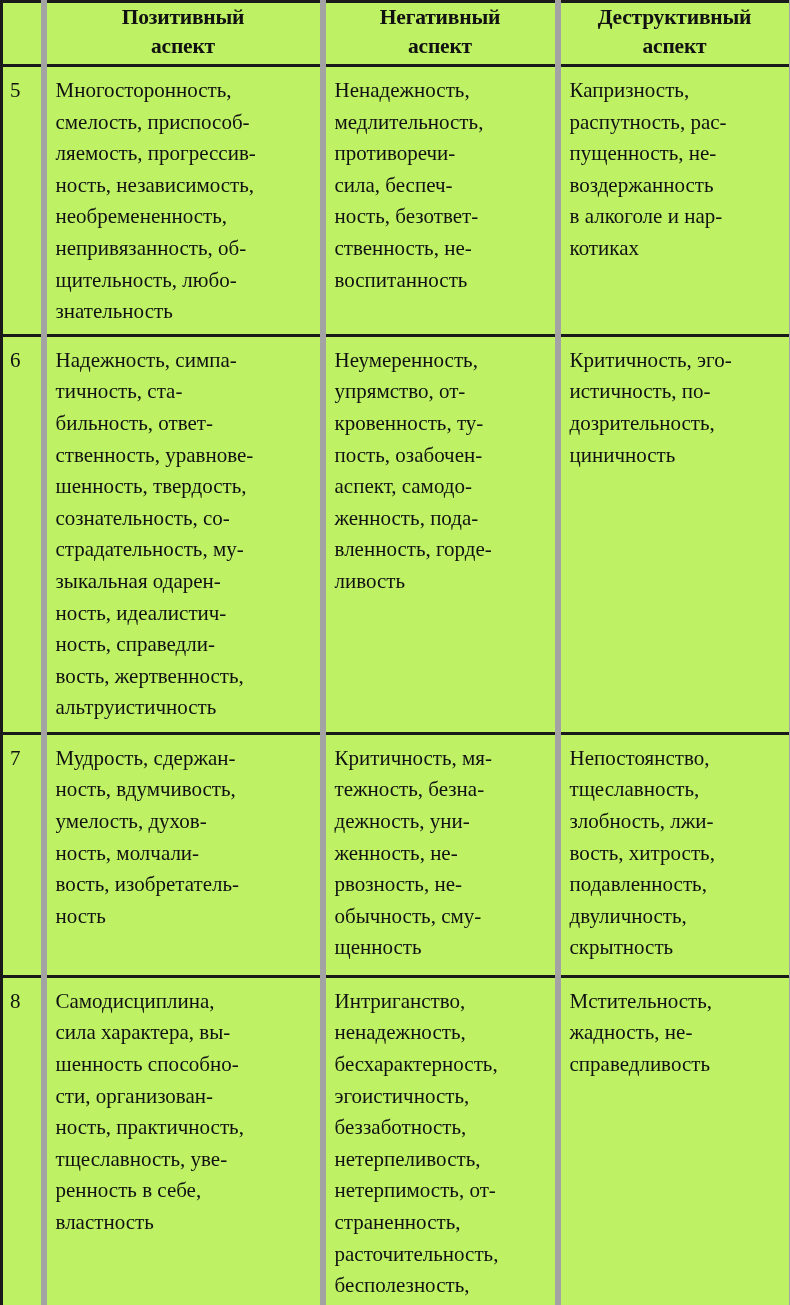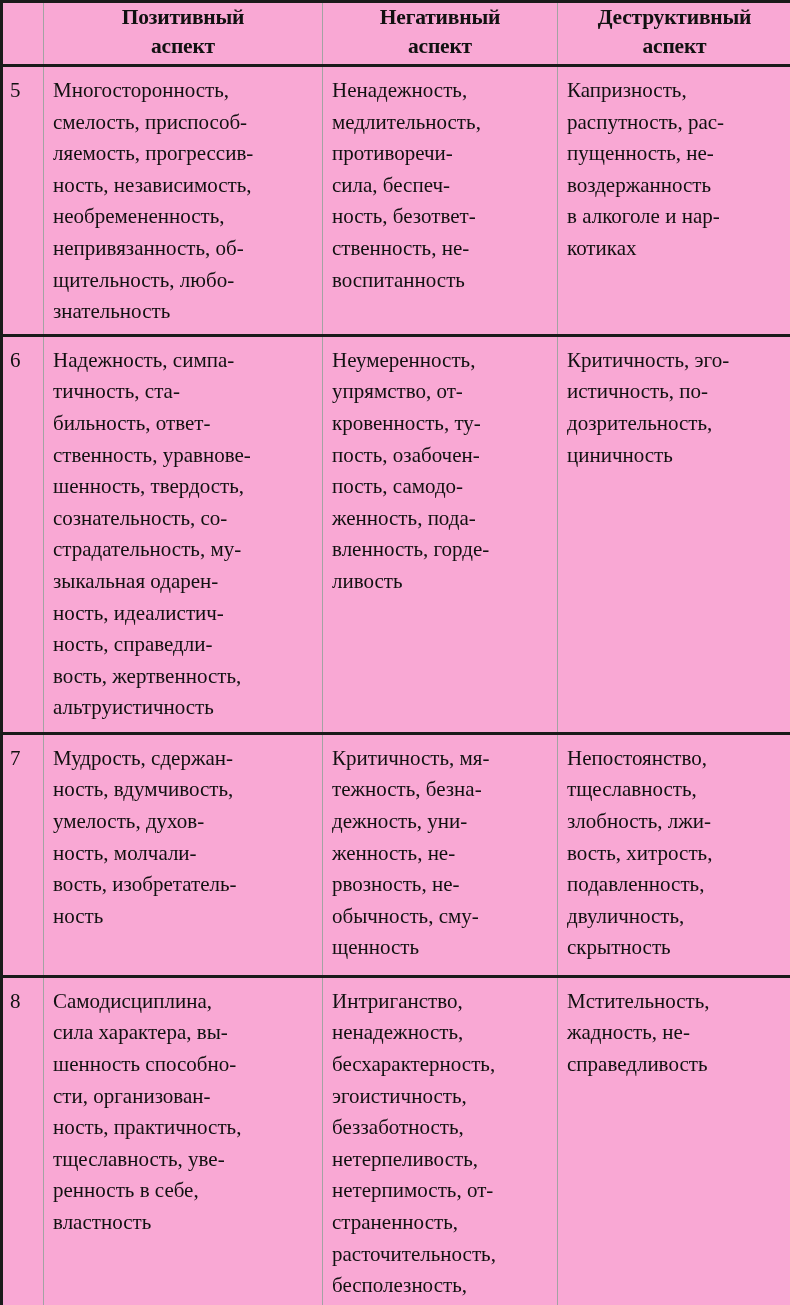--- a/index.html
+++ b/index.html
@@ -25,25 +25,25 @@
 
   table.grid {
     border-collapse: collapse;
     width: 790px;
     table-layout: fixed;
     border-top: 3px solid #1a1a1a;
   }
 
   table.grid td,
   table.grid th {
-    border-right: 1px solid #a3a3a3;
+    border-right: 6px solid #a3a3a3;
     border-bottom: 3px solid #1a1a1a;
     padding: 0;
     vertical-align: top;
-    background: #f9a8d4;
+    background: #bef264;
   }
   table.grid td:first-child,
   table.grid th:first-child {
     border-left: 3px solid #1a1a1a;
   }
 
   
   col.c-idx  { width: 42px; }
   col.c-pos  { width: 279px; }
   col.c-neg  { width: 235px; }
@@ -130,21 +130,21 @@
           <span class="lines"><span class="ln">Капризность,</span><span class="ln">распутность, рас-</span><span class="ln">пущенность, не-</span><span class="ln">воздержанность</span><span class="ln">в алкоголе и нар-</span><span class="ln">котиках</span></span>
         </td>
       </tr>
 
       <tr class="r6">
         <td class="idx">6</td>
         <td class="txt">
           <span class="lines"><span class="ln">Надежность, симпа-</span><span class="ln">тичность, ста-</span><span class="ln">бильность, ответ-</span><span class="ln">ственность, уравнове-</span><span class="ln">шенность, твердость,</span><span class="ln">сознательность, со-</span><span class="ln">страдательность, му-</span><span class="ln">зыкальная одарен-</span><span class="ln">ность, идеалистич-</span><span class="ln">ность, справедли-</span><span class="ln">вость, жертвенность,</span><span class="ln">альтруистичность</span></span>
         </td>
         <td class="txt">
-          <span class="lines"><span class="ln">Неумеренность,</span><span class="ln">упрямство, от-</span><span class="ln">кровенность, ту-</span><span class="ln">пость, озабочен-</span><span class="ln">пость, самодо-</span><span class="ln">женность, пода-</span><span class="ln">вленность, горде-</span><span class="ln">ливость</span></span>
+          <span class="lines"><span class="ln">Неумеренность,</span><span class="ln">упрямство, от-</span><span class="ln">кровенность, ту-</span><span class="ln">пость, озабочен-</span><span class="ln">аспект, самодо-</span><span class="ln">женность, пода-</span><span class="ln">вленность, горде-</span><span class="ln">ливость</span></span>
         </td>
         <td class="txt">
           <span class="lines"><span class="ln">Критичность, эго-</span><span class="ln">истичность, по-</span><span class="ln">дозрительность,</span><span class="ln">циничность</span></span>
         </td>
       </tr>
 
       <tr class="r7">
         <td class="idx">7</td>
         <td class="txt">
           <span class="lines"><span class="ln">Мудрость, сдержан-</span><span class="ln">ность, вдумчивость,</span><span class="ln">умелость, духов-</span><span class="ln">ность, молчали-</span><span class="ln">вость, изобретатель-</span><span class="ln">ность</span></span>

